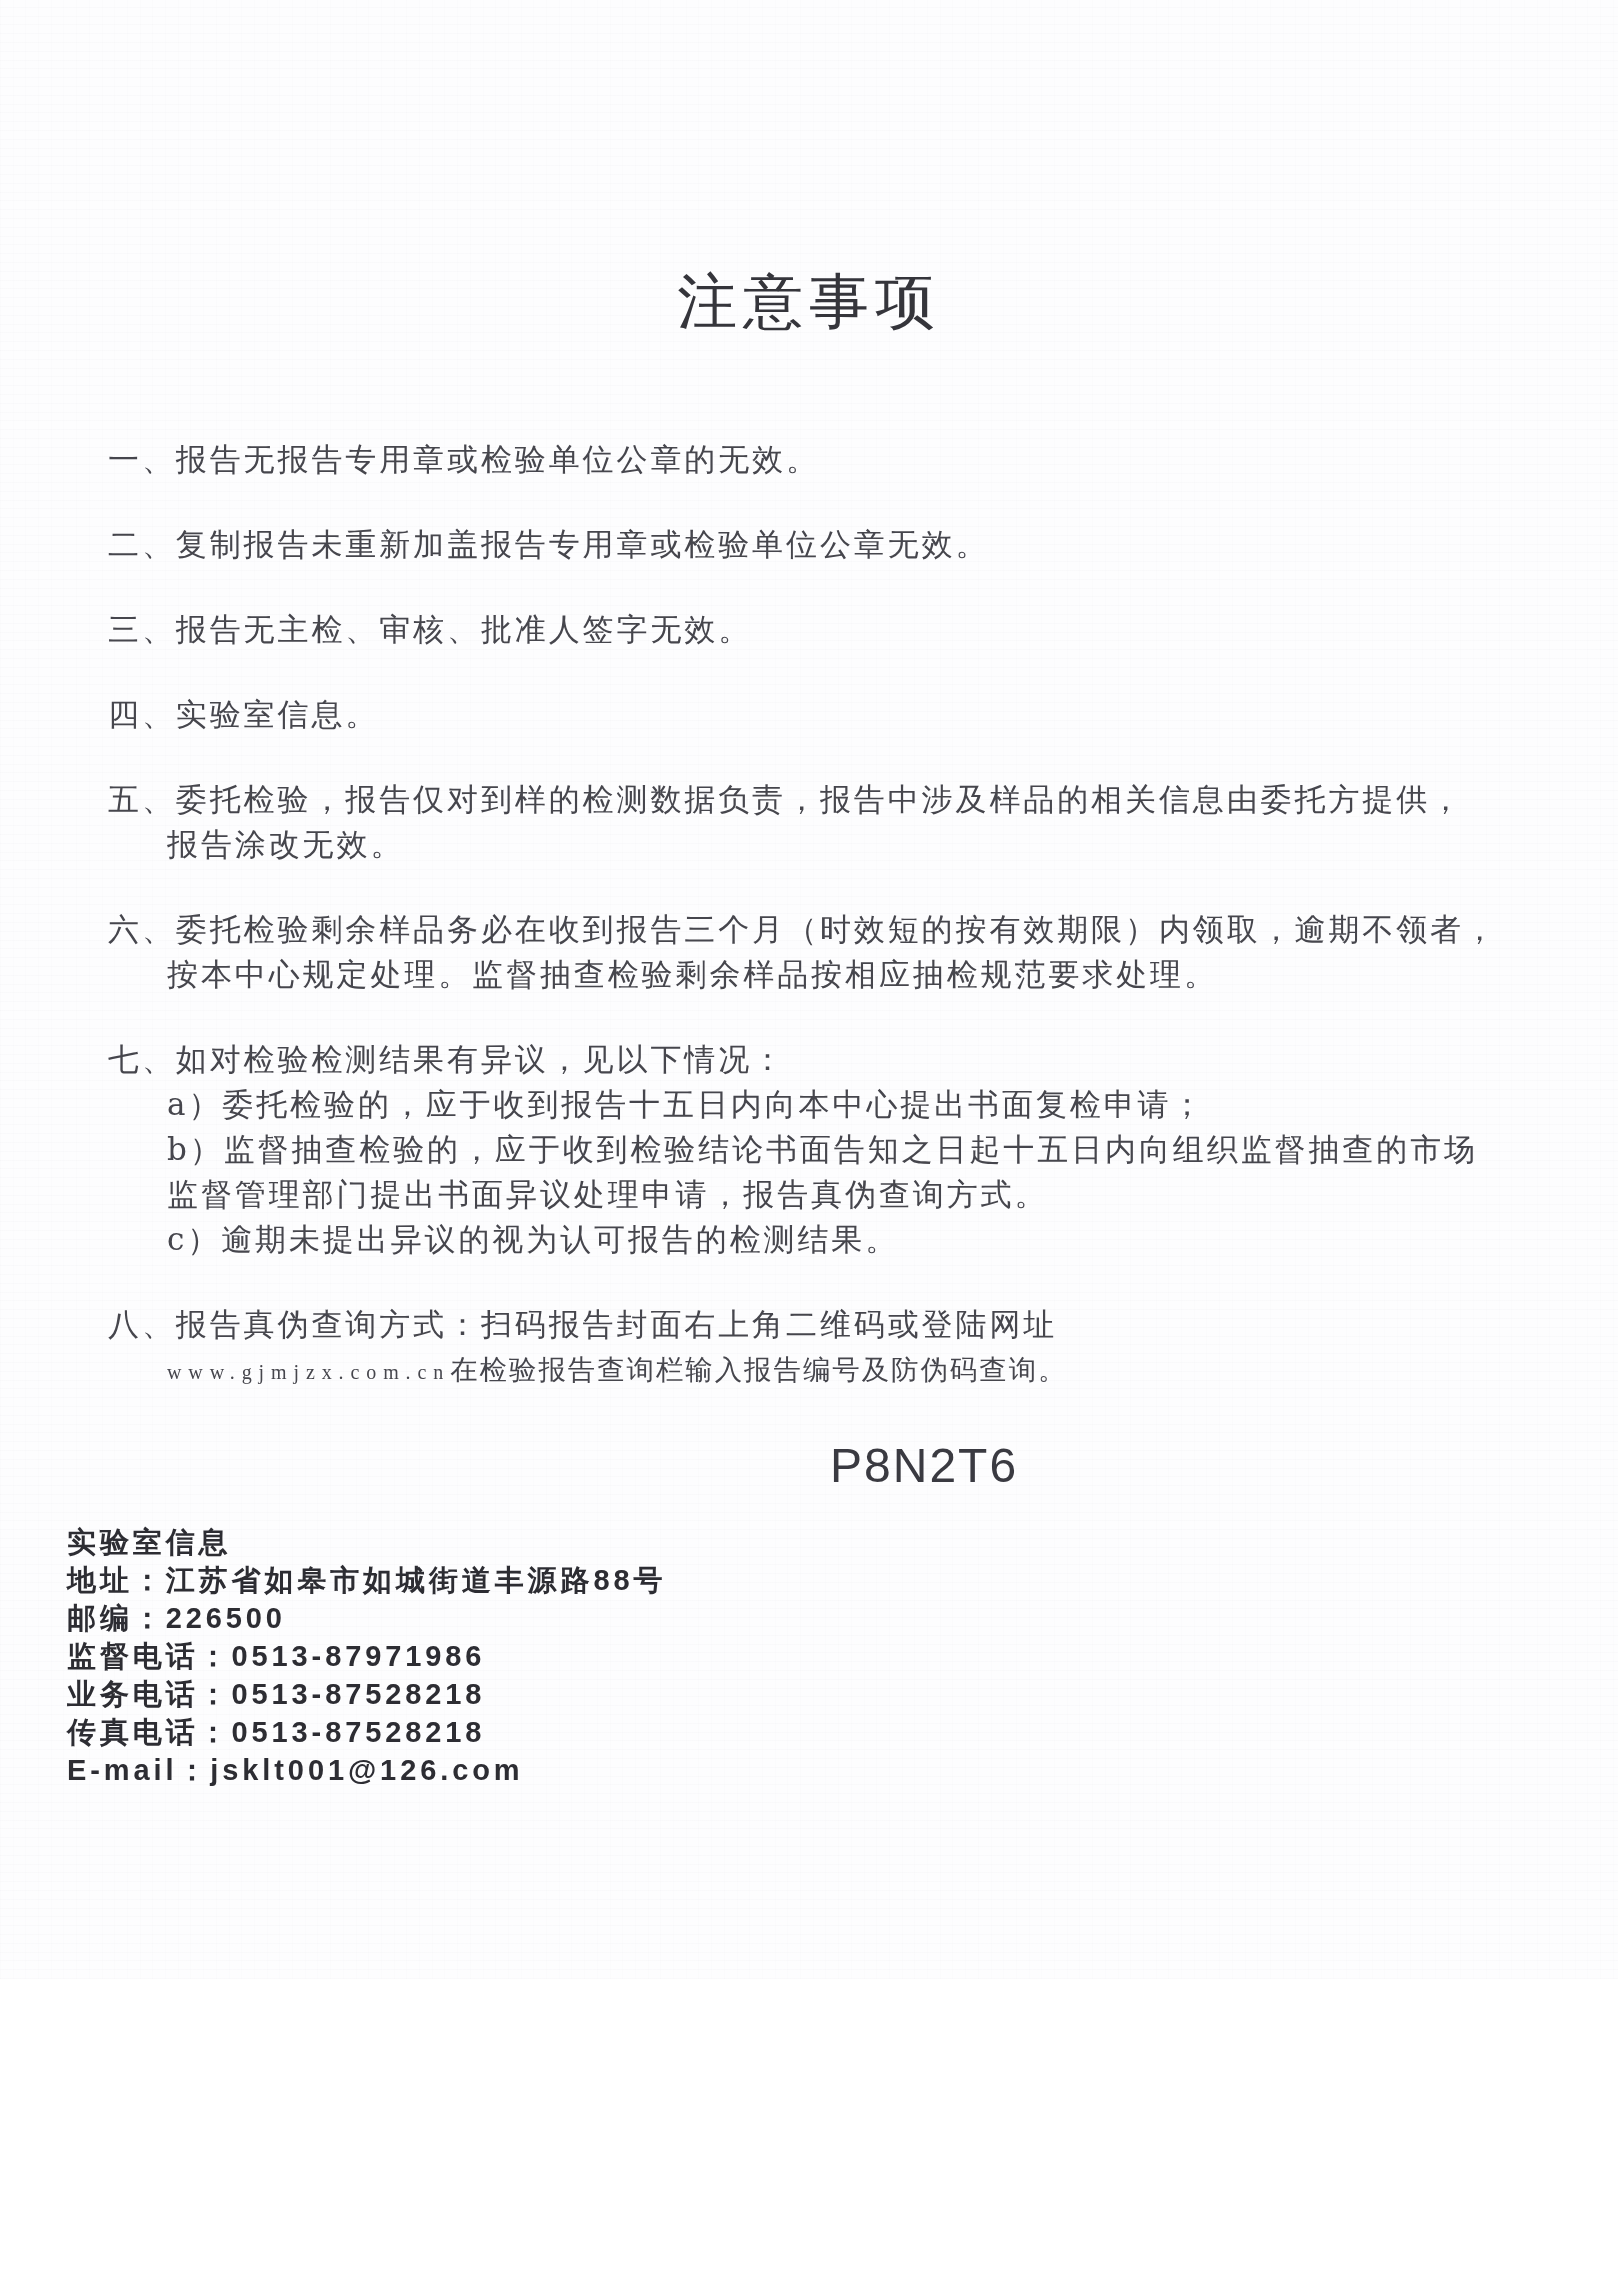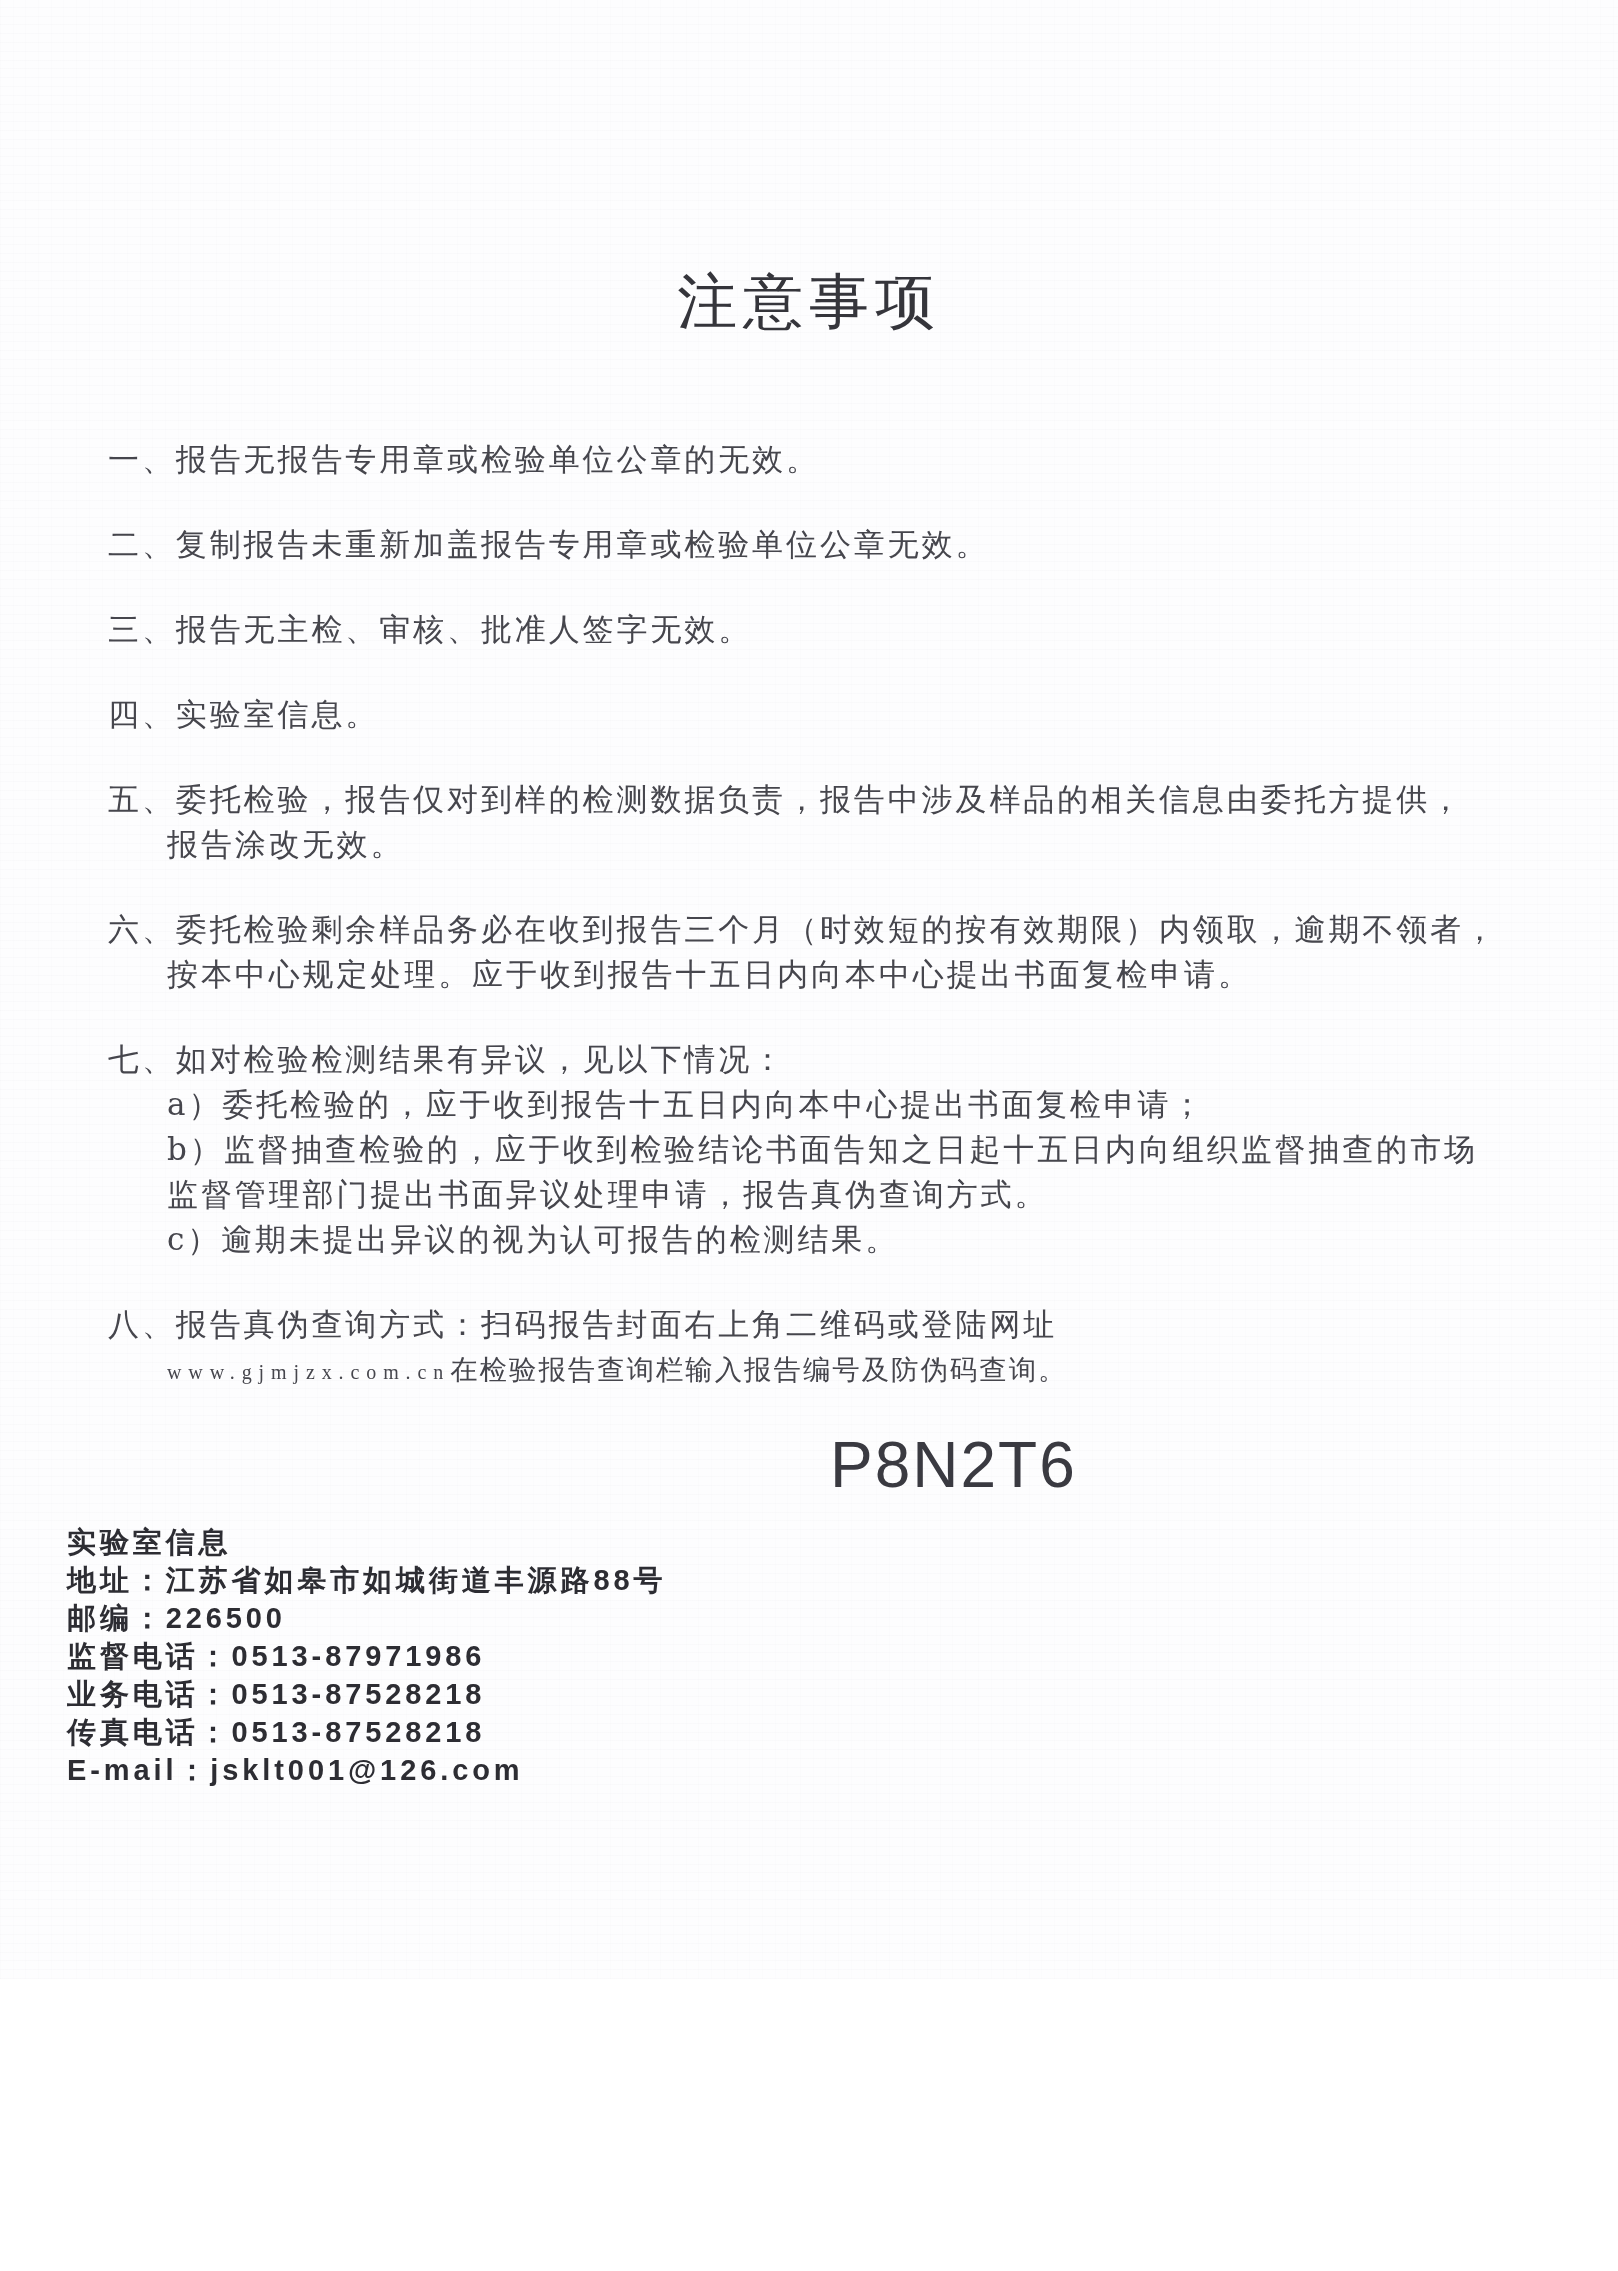--- a/index.html
+++ b/index.html
@@ -52,21 +52,21 @@
     letter-spacing: 6.9px;
     color: #46464d;
     text-align: center;
   }
 
   .code {
     margin-left: 830px;
     margin-top: 4px;
     font-family: "Liberation Sans", sans-serif;
     font-weight: 400;
-    font-size: 64px;
+    font-size: 48px;
     line-height: 61px;
     letter-spacing: 2px;
     color: #3a3a41;
   }
 
   .lab {
     margin-left: 67px;
     margin-top: 27.4px;
     font-family: "Liberation Sans", sans-serif;
     font-weight: 700;
@@ -102,21 +102,21 @@
       <div class="line first"><span class="num">四、</span><span class="txt">实验室信息。</span></div>
     </div>
 
     <div class="item">
       <div class="line first"><span class="num">五、</span><span class="txt">委托检验，报告仅对到样的检测数据负责，报告中涉及样品的相关信息由委托方提供，</span></div>
       <div class="line">报告涂改无效。</div>
     </div>
 
     <div class="item">
       <div class="line first"><span class="num">六、</span><span class="txt">委托检验剩余样品务必在收到报告三个月（时效短的按有效期限）内领取，逾期不领者，</span></div>
-      <div class="line">按本中心规定处理。应于收到报告十五日内向本中心提出书面复检申请。</div>
+      <div class="line">按本中心规定处理。监督抽查检验剩余样品按相应抽检规范要求处理。</div>
     </div>
 
     <div class="item">
       <div class="line first"><span class="num">七、</span><span class="txt">如对检验检测结果有异议，见以下情况：</span></div>
       <div class="line">a）委托检验的，应于收到报告十五日内向本中心提出书面复检申请；</div>
       <div class="line">b）监督抽查检验的，应于收到检验结论书面告知之日起十五日内向组织监督抽查的市场</div>
       <div class="line">监督管理部门提出书面异议处理申请，报告真伪查询方式。</div>
       <div class="line">c）逾期未提出异议的视为认可报告的检测结果。</div>
     </div>
 

